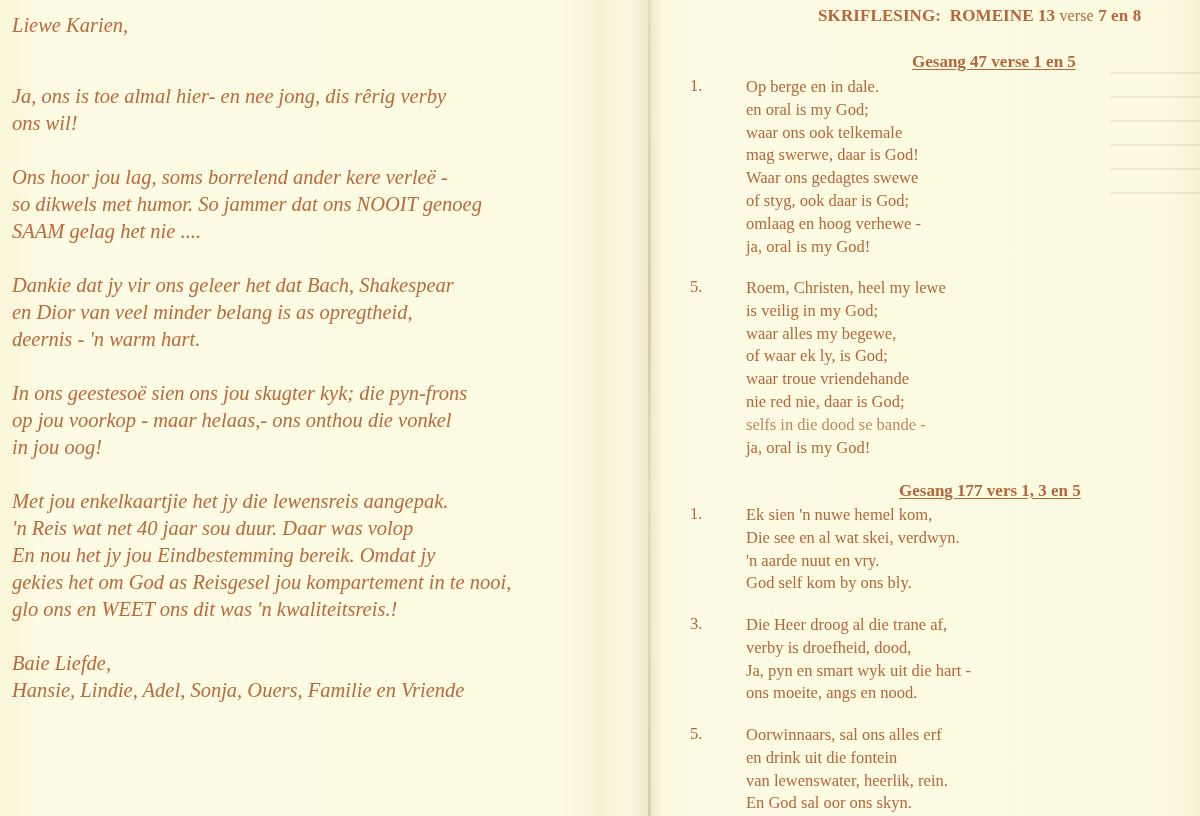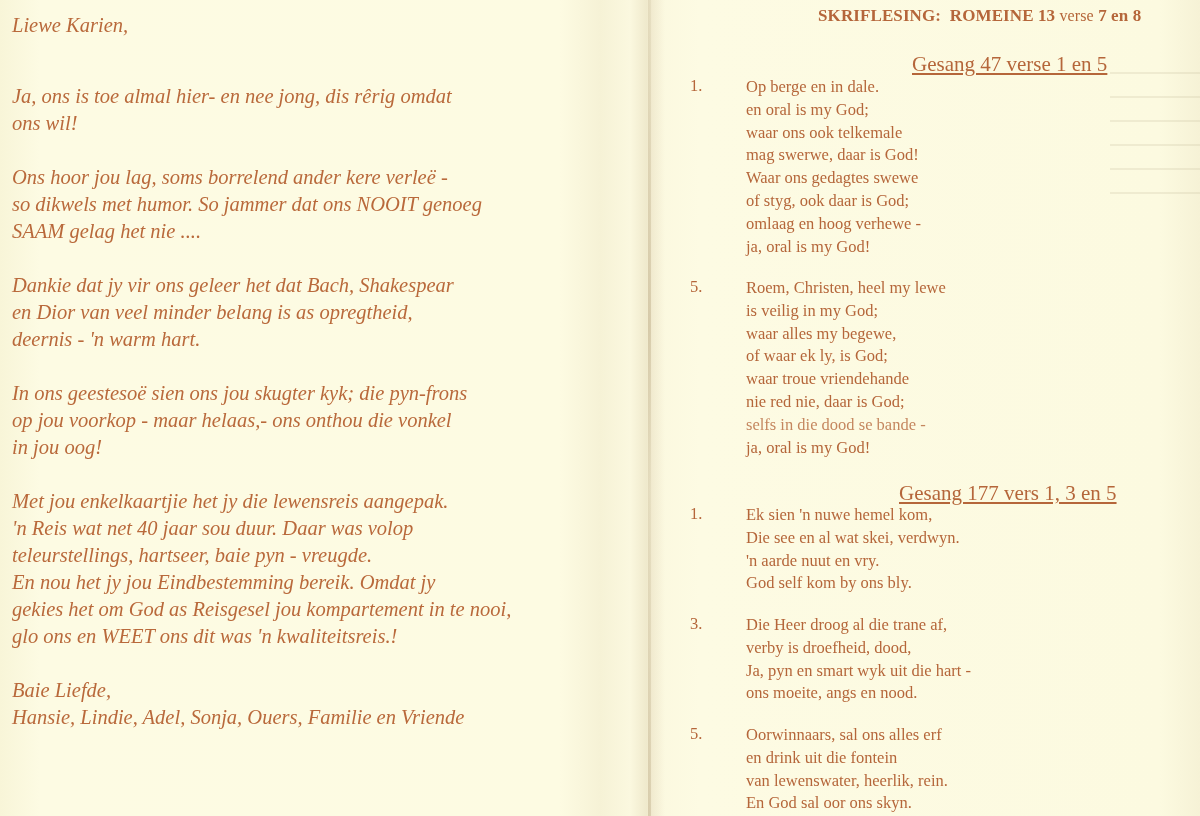--- a/index.html
+++ b/index.html
@@ -80,22 +80,22 @@
       font-weight: bold;
       letter-spacing: 0.1px;
     }
     .reading .ref-small {
       font-weight: bold;
       font-size: 16px;
     }
     .hymn-title {
       position: absolute;
       white-space: nowrap;
-      font-size: 21px;
-      font-weight: normal;
+      font-size: 17px;
+      font-weight: bold;
       text-decoration: underline;
       text-underline-offset: 2px;
     }
     .verse {
       position: absolute;
       left: 0;
       width: 510px;
     }
     .verse-num {
       position: absolute;
@@ -138,21 +138,21 @@
   <div class="bleed" style="top:144px"></div>
   <div class="bleed" style="top:168px"></div>
   <div class="bleed" style="top:192px"></div>
 
   <div class="letter">
     <div class="para salutation">
       <span class="line">Liewe Karien,</span>
     </div>
 
     <div class="para">
-      <span class="line">Ja, ons is toe almal hier- en nee jong, dis rêrig omdat</span>
+      <span class="line">Ja, ons is toe almal hier- en nee jong, dis rêrig verby</span>
       <span class="line">ons wil!</span>
     </div>
 
     <div class="para">
       <span class="line">Ons hoor jou lag, soms borrelend ander kere verleë -</span>
       <span class="line">so dikwels met humor.  So jammer dat ons NOOIT genoeg</span>
       <span class="line">SAAM gelag het nie ....</span>
     </div>
 
     <div class="para">
@@ -163,21 +163,20 @@
 
     <div class="para">
       <span class="line">In ons geestesoë sien ons jou skugter kyk; die pyn-frons</span>
       <span class="line">op jou voorkop - maar helaas,- ons onthou die vonkel</span>
       <span class="line">in jou oog!</span>
     </div>
 
     <div class="para">
       <span class="line">Met jou enkelkaartjie het jy die lewensreis aangepak.</span>
       <span class="line">'n Reis wat net 40 jaar sou duur.  Daar was volop</span>
-      <span class="line">teleurstellings, hartseer, baie pyn - vreugde.</span>
       <span class="line">En nou het jy jou Eindbestemming bereik.  Omdat jy</span>
       <span class="line">gekies het om God as Reisgesel jou kompartement in te nooi,</span>
       <span class="line">glo ons en WEET ons dit was 'n kwaliteitsreis.!</span>
     </div>
 
 
     <div class="para">
       <span class="line">Baie Liefde,</span>
       <span class="line">Hansie, Lindie, Adel, Sonja, Ouers, Familie en Vriende</span>
     </div>

